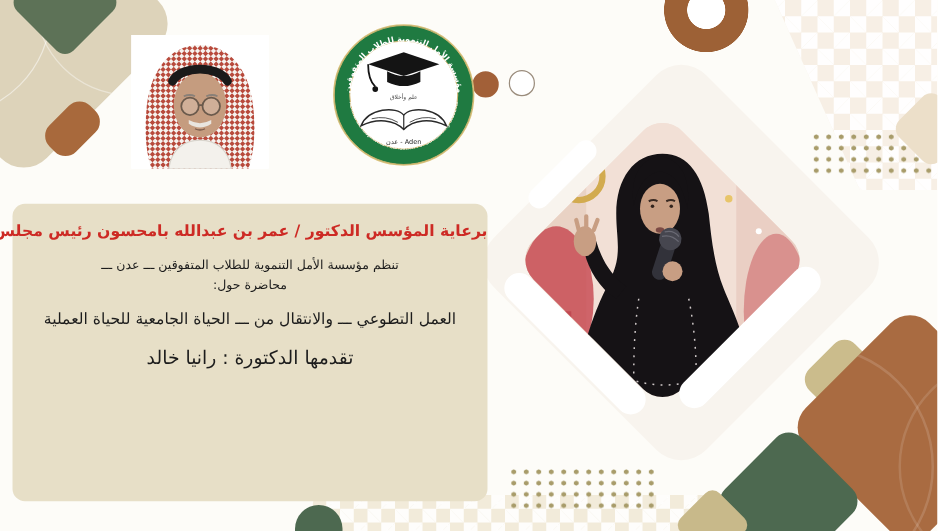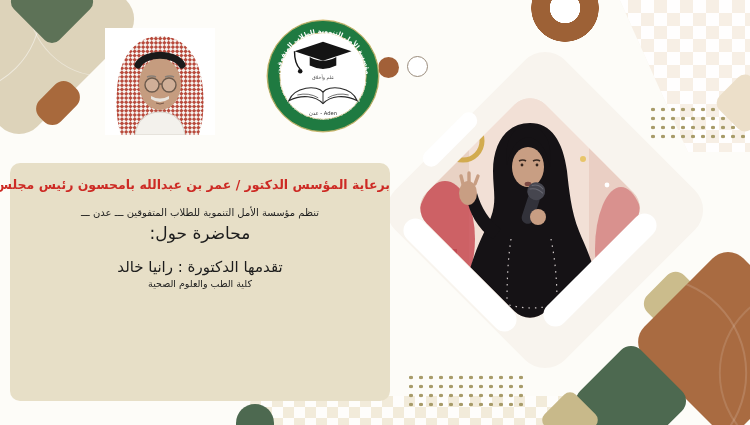--- a/index.html
+++ b/index.html
@@ -69,21 +69,21 @@
   .ribbon1{left:385px;top:263px;width:150px;height:24px;transform:rotate(45deg);}
   .ribbon2{left:525px;top:258px;width:150px;height:24px;transform:rotate(-45deg);}
   .ribbon3{left:415px;top:131px;width:70px;height:17px;transform:rotate(-45deg);}
 
   
   .panel{left:10px;top:163px;width:380px;height:238px;background:#e7dfc7;border-radius:10px;
          direction:rtl;text-align:center;color:#1c1c1c;box-sizing:border-box;padding-top:13px;}
   .panel p{margin:0;white-space:nowrap;}
   .red-line{color:#cd2a24;font-weight:bold;font-size:12.5px;line-height:1.45;}
   .org-line{margin-top:13px !important;font-size:10px;}
-  .intro-line{margin-top:5px !important;font-size:17px;text-align:center;}
+  .intro-line{margin-top:5px !important;font-size:10px;text-align:center;}
   .title-line{margin-top:13px !important;font-size:12.5px;}
   .presenter-line{margin-top:15px !important;font-size:15px;}
   .datetime-line{margin-top:13px !important;font-size:9.5px;}
   .venue-line{margin-top:2px !important;font-size:9.5px;}
 </style>
 </head>
 <body>
 
 <div class="poster">
 
@@ -199,17 +199,17 @@
   <div class="abs dots dots-bl"></div>
   <div class="abs bk-khaki2"></div>
   <div class="abs bk-brown"></div>
   <div class="abs bk-green"></div>
   <div class="abs bk-khaki"></div>
 
   <div class="abs panel">
     <p class="red-line">برعاية المؤسس الدكتور / عمر بن عبدالله بامحسون رئيس مجلس الإدارة</p>
     <p class="org-line">تنظم مؤسسة الأمل التنموية للطلاب المتفوقين ـــ عدن ـــ</p>
     <p class="intro-line">محاضرة حول:</p>
+    <p class="title-line">العمل التطوعي ـــ والانتقال من ـــ الحياة الجامعية للحياة العملية</p>
     <p class="presenter-line">تقدمها الدكتورة : رانيا خالد</p>
-    <p class="venue-line">كلية الطب والعلوم الصحية</p>
   </div>
 
 </div>
 
 </body></html>

